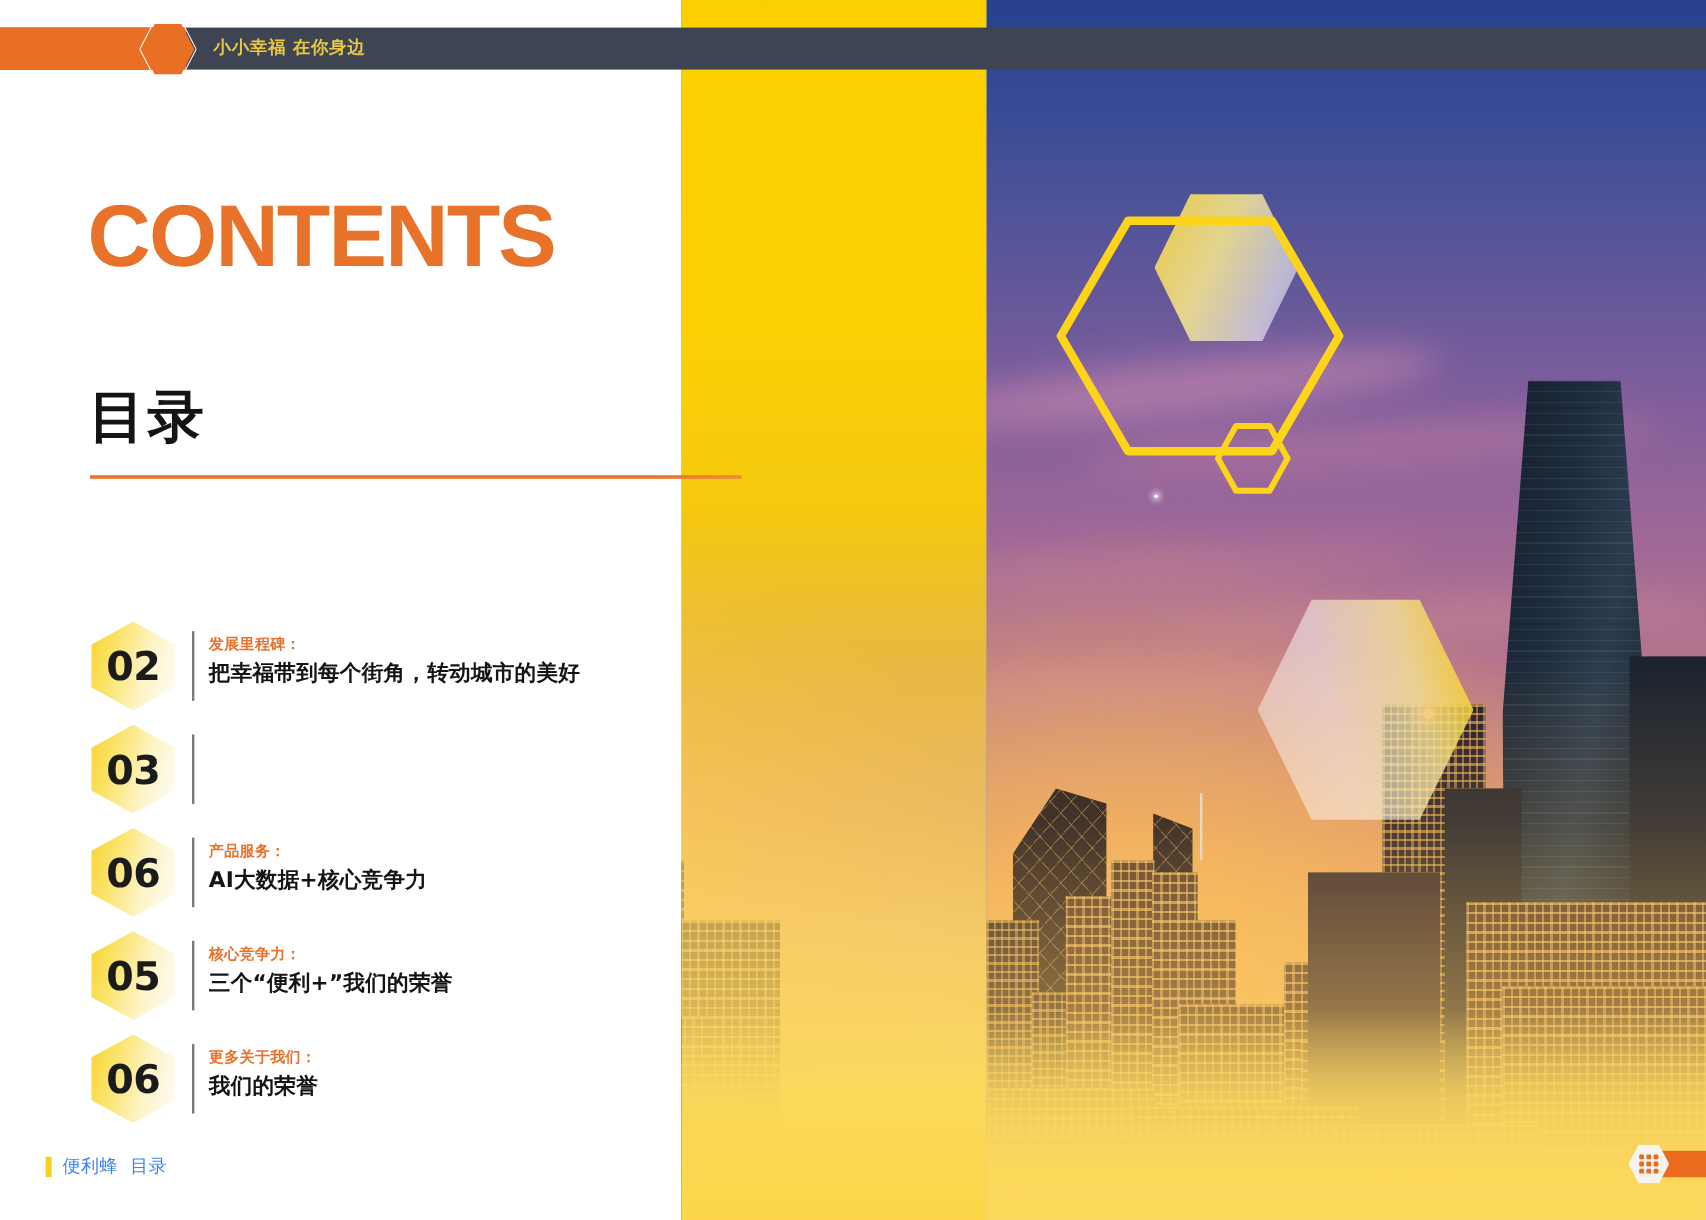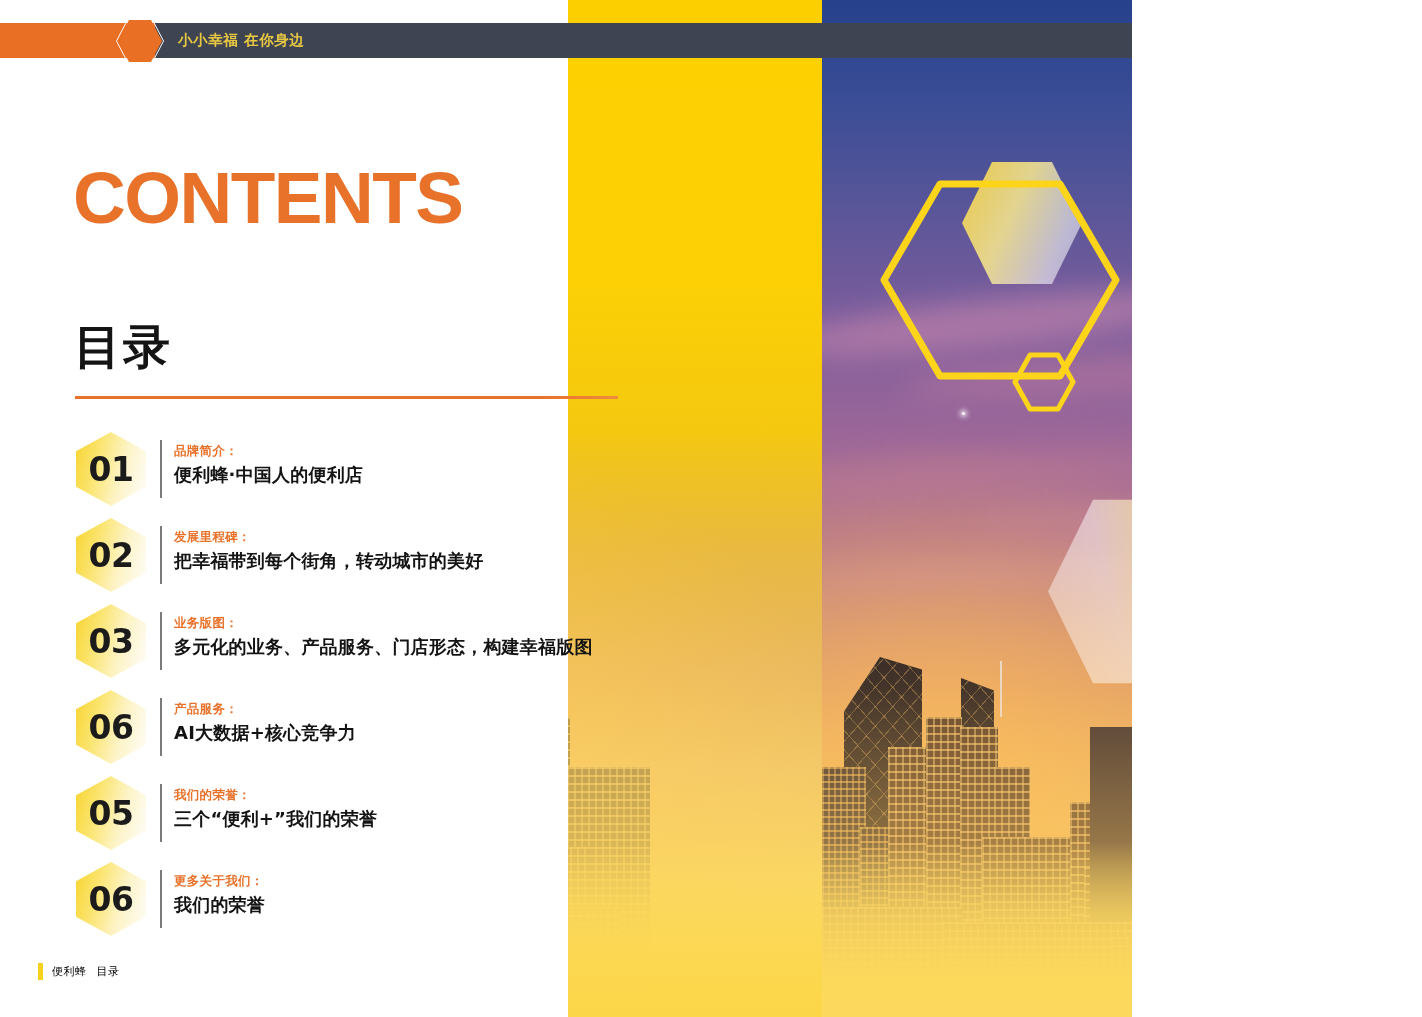--- a/index.html
+++ b/index.html
@@ -3,21 +3,21 @@
 <meta charset="utf-8">
 <style>
   * { margin:0; padding:0; box-sizing:border-box; }
   html,body { width:1422px; height:1017px; }
   body {
     font-family:"Liberation Sans","DejaVu Sans",sans-serif;
     background:#ffffff;
     overflow:hidden;
     position:relative;
   }
-  .page { position:absolute; inset:0; width:1132px; height:1017px; overflow:hidden; background:#fff; }
+  .page { position:absolute; inset:0; width:1422px; height:1017px; overflow:hidden; background:#fff; }
 
   
   .photo-panel{
     position:absolute; left:822px; top:0; width:600px; height:1017px; overflow:hidden;
     background:#2f4a8f;
   }
   
   .sky{
     position:absolute; inset:0;
     background:
@@ -195,21 +195,21 @@
   }
   .title{
     color:#141414; font-size:18px; font-weight:700; letter-spacing:.2px; margin-top:2px;
     font-family:"DejaVu Sans","Liberation Sans",sans-serif; white-space:nowrap;
   }
 
   
   .footer{ position:absolute; left:38px; top:963px; z-index:40; display:flex; align-items:center; }
   .footer-tick{ width:5px; height:17px; background:#f6d21f; margin-right:9px; }
   .footer-text{
-    color:#000000; font-size:11px; font-weight:400; letter-spacing:.5px;
+    color:#3b82f6; font-size:15px; font-weight:400; letter-spacing:.5px;
     font-family:"DejaVu Sans","Liberation Sans",sans-serif;
   }
 
   
   .logo-wrap{ position:absolute; left:1357px; top:953px; z-index:41; width:65px; height:34px; }
   .logo-bar{ position:absolute; left:14px; top:6px; width:51px; height:22px; background:#ea6a1e; }
   .logo-hex{
     position:absolute; left:0; top:0; width:34px; height:34px;
     background:#f7f4ef;
     clip-path:polygon(25% 3%,75% 3%,100% 50%,75% 97%,25% 97%,0 50%);
@@ -296,71 +296,57 @@
   <div class="header-title">小小幸福 在你身边</div>
 
   <div class="toc-en">
     <span class="l2">CONTENTS</span>
   </div>
   <div class="toc-cn">目录</div>
   <div class="rule"></div>
 
   <div class="toc-list">
 
-    <div class="toc-item" style="top:432px;">
-      <div class="badge">
-        <span>01</span>
-      </div>
-      <div class="vbar"></div>
-      <div class="txt">
-        <div class="label">品牌简介：</div>
-        <div class="title">便利蜂·中国人的便利店</div>
-      </div>
-    </div>
 
     <div class="toc-item" style="top:518px;">
       <div class="badge">
         <span>02</span>
       </div>
       <div class="vbar"></div>
       <div class="txt">
         <div class="label">发展里程碑：</div>
         <div class="title">把幸福带到每个街角，转动城市的美好</div>
       </div>
     </div>
 
     <div class="toc-item" style="top:604px;">
       <div class="badge">
         <span>03</span>
       </div>
       <div class="vbar"></div>
-      <div class="txt">
-        <div class="label">业务版图：</div>
-        <div class="title">多元化的业务、产品服务、门店形态，构建幸福版图</div>
-      </div>
     </div>
 
     <div class="toc-item" style="top:690px;">
       <div class="badge">
         <span>06</span>
       </div>
       <div class="vbar"></div>
       <div class="txt">
         <div class="label">产品服务：</div>
         <div class="title">AI大数据+核心竞争力</div>
       </div>
     </div>
 
     <div class="toc-item" style="top:776px;">
       <div class="badge">
         <span>05</span>
       </div>
       <div class="vbar"></div>
       <div class="txt">
-        <div class="label">我们的荣誉：</div>
+        <div class="label">核心竞争力：</div>
         <div class="title">三个“便利+”我们的荣誉</div>
       </div>
     </div>
 
     <div class="toc-item" style="top:862px;">
       <div class="badge">
         <span>06</span>
       </div>
       <div class="vbar"></div>
       <div class="txt">

